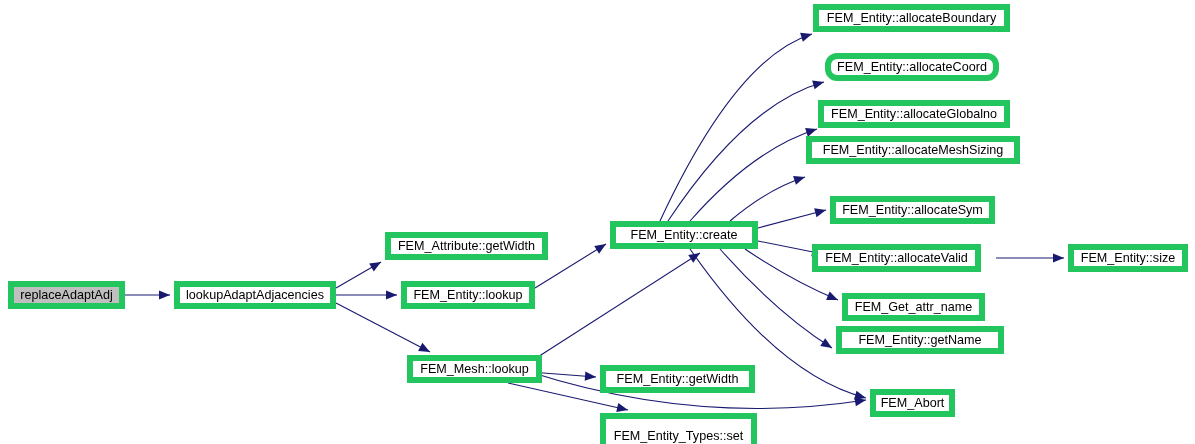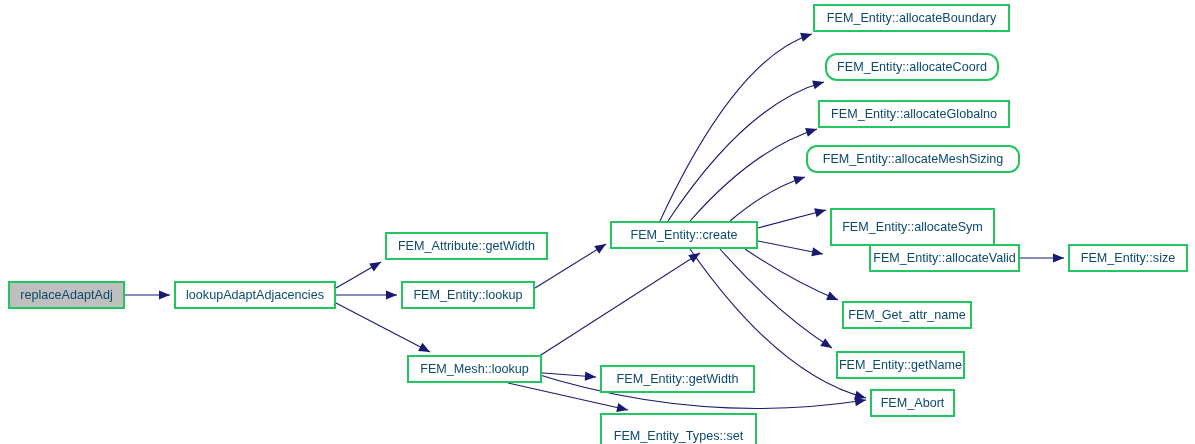--- a/index.html
+++ b/index.html
@@ -19,23 +19,23 @@
     position: absolute;
     left: 0;
     top: 0;
     width: 1195px;
     height: 444px;
     pointer-events: none;
   }
   .node {
     position: absolute;
     box-sizing: border-box;
-    border: 2px solid #22c55e;
+    border: 6px solid #22c55e;
     background: #ffffff;
-    color: #0c4a6e;
+    color: #000000;
     display: flex;
     align-items: center;
     justify-content: center;
     font-size: 12.6px;
     line-height: 1;
     white-space: nowrap;
     letter-spacing: 0px;
   }
   .node.root {
     background: #bfbfbf;
@@ -117,33 +117,33 @@
       </div>
       <div class="node" style="left: 813px; top: 4px; width: 197px; height: 28px;">
         <span class="node-label">FEM_Entity::allocateBoundary</span>
       </div>
       <div class="node" style="left: 825px; top: 53px; width: 174px; height: 28px; border-radius: 12px;">
         <span class="node-label">FEM_Entity::allocateCoord</span>
       </div>
       <div class="node" style="left: 818px; top: 100px; width: 192px; height: 28px;">
         <span class="node-label">FEM_Entity::allocateGlobalno</span>
       </div>
-      <div class="node" style="left: 806px; top: 145px; width: 214px; height: 28px; border-radius: 11px;">
+      <div class="node" style="left: 806px; top: 136px; width: 214px; height: 28px;">
         <span class="node-label">FEM_Entity::allocateMeshSizing</span>
       </div>
-      <div class="node" style="left: 830px; top: 208px; width: 165px; height: 38px;">
+      <div class="node" style="left: 830px; top: 196px; width: 165px; height: 28px;">
         <span class="node-label">FEM_Entity::allocateSym</span>
       </div>
-      <div class="node" style="left: 869px; top: 244px; width: 151px; height: 28px; justify-content: center;">
+      <div class="node" style="left: 812px; top: 244px; width: 169px; height: 28px; justify-content: center;">
         <span class="node-label">FEM_Entity::allocateValid</span>
       </div>
-      <div class="node" style="left: 842px; top: 293px; width: 130px; height: 28px; margin-top: 8px;">
+      <div class="node" style="left: 842px; top: 293px; width: 143px; height: 28px;">
         <span class="node-label">FEM_Get_attr_name</span>
       </div>
-      <div class="node" style="left: 836px; top: 351px; width: 129px; height: 28px;">
+      <div class="node" style="left: 836px; top: 326px; width: 168px; height: 28px;">
         <span class="node-label">FEM_Entity::getName</span>
       </div>
       <div class="node" style="left: 870px; top: 389px; width: 85px; height: 28px;">
         <span class="node-label">FEM_Abort</span>
       </div>
       <div class="node" style="left: 1068px; top: 244px; width: 120px; height: 28px;">
         <span class="node-label">FEM_Entity::size</span>
       </div>
     </div>
 </div>

